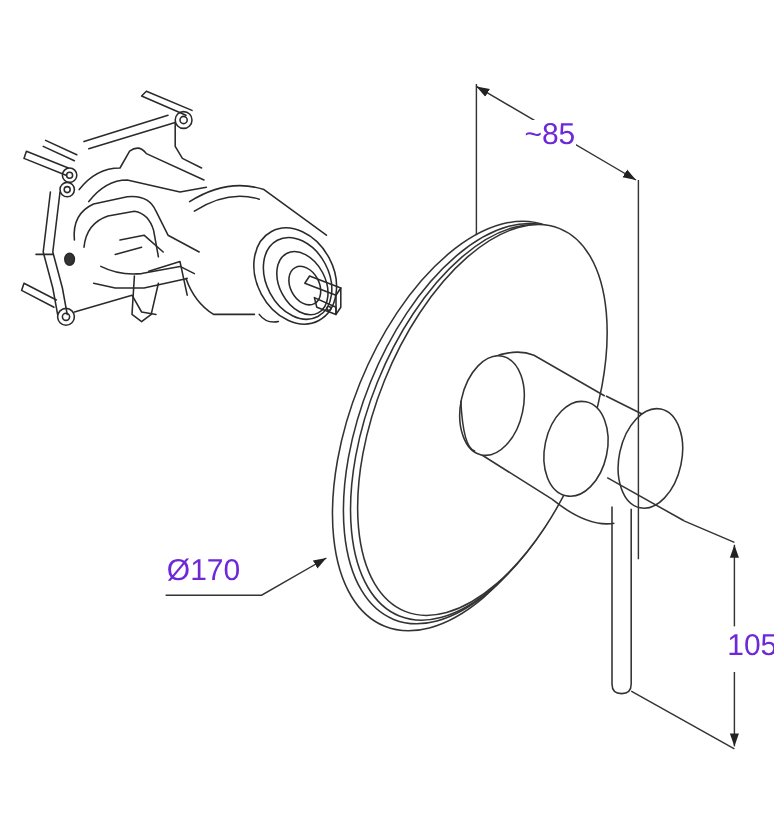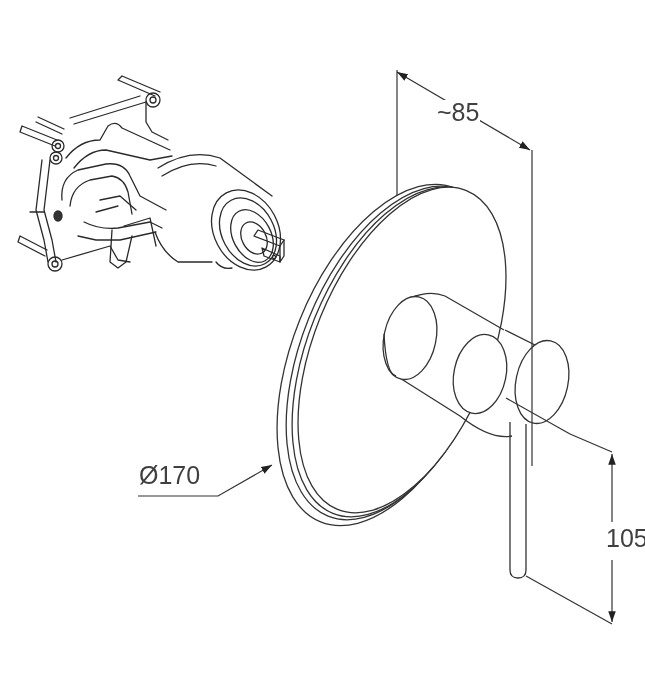--- a/index.html
+++ b/index.html
@@ -2,21 +2,21 @@
 <html><head>
   <meta charset="utf-8">
   <style>
     html, body { margin: 0; padding: 0; background: #ffffff; }
     body { width: 645px; height: 700px; position: relative; overflow: hidden; }
     #canvas { position: absolute; left: 0; top: 0; width: 645px; height: 700px; }
     .dim-label {
       position: absolute;
       font-family: "Liberation Sans", sans-serif;
       font-size: 25px;
-      color: #404040;
+      color: #6d28d9;
       background: #ffffff;
       line-height: 1;
       padding: 0 1px;
     }
     #dim-depth { left: 436px; top: 100px; }
     #dim-diameter { left: 138px; top: 463px; background: transparent; }
     #dim-height { left: 605px; top: 526px; }
   </style>
 </head>
 <body>

